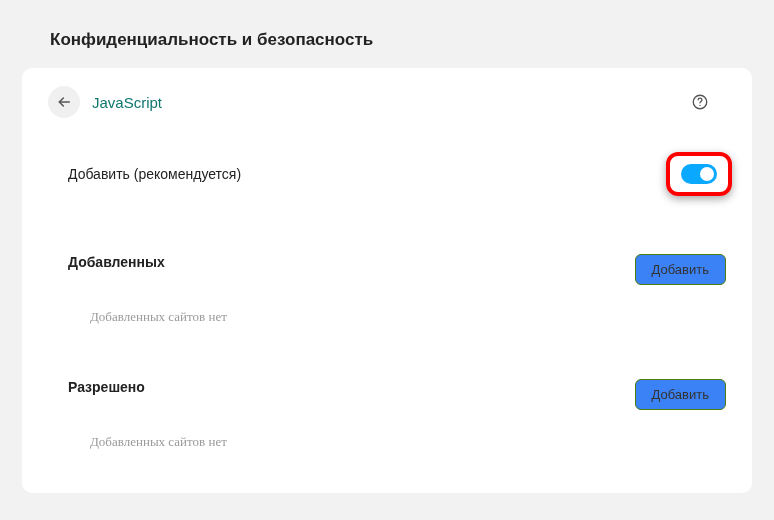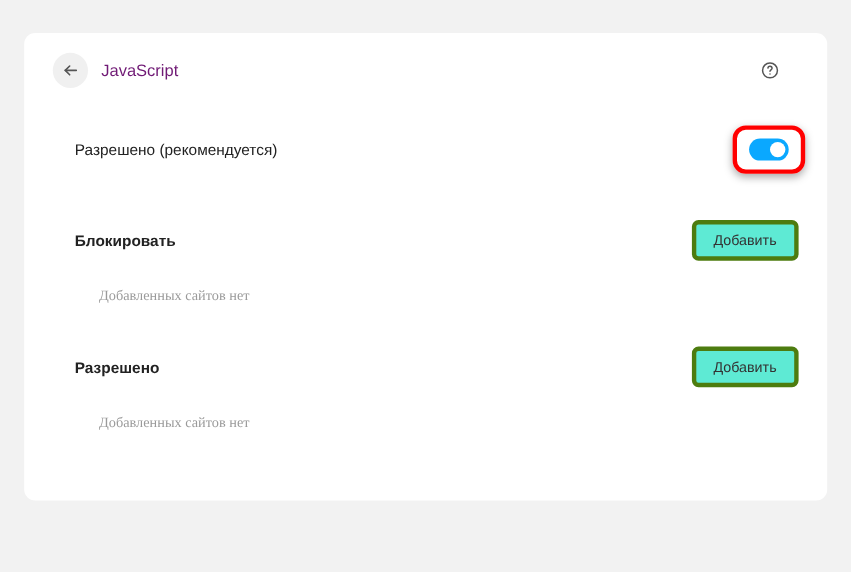--- a/index.html
+++ b/index.html
@@ -39,21 +39,21 @@
     border-radius: 50%;
     background: #f0f0f0;
     display: flex;
     align-items: center;
     justify-content: center;
     cursor: pointer;
   }
   .back-btn svg { width: 16px; height: 16px; }
   .page-name {
     font-size: 15px;
-    color: #701a75;
+    color: #0f766e;
     margin-left: 12px;
     flex: 1;
   }
   .help-btn {
     width: 24px;
     height: 24px;
     display: flex;
     align-items: center;
     justify-content: center;
     cursor: pointer;
@@ -128,39 +128,41 @@
     align-items: center;
     justify-content: space-between;
     margin-bottom: 24px;
   }
   .section-head-label {
     font-size: 14px;
     font-weight: 600;
     color: #222;
   }
   .add-btn {
-    border: 4px solid #4d7c0f;
-    background: #5eead4;
+    border: 1px solid #4d7c0f;
+    background: #3b82f6;
     border-radius: 6px;
     padding: 7px 16px;
     font-size: 13px;
     color: #333;
     cursor: pointer;
+    margin-top: 16px;
   }
   .empty-text {
     font-size: 13px;
     color: #9a9a9a;
     margin-left: 22px;
     font-family: Liberation Serif, serif;
   }
 </style>
 </head>
 <body>
 
 <div class="page">
+  <div class="section-title">Конфиденциальность и безопасность</div>
 
   <div class="panel">
 
     <div class="panel-header">
       <div class="back-btn">
         <svg viewBox="0 0 24 24" fill="none" stroke="#555" stroke-width="2.2" stroke-linecap="round" stroke-linejoin="round">
           <line x1="20" y1="12" x2="5" y2="12"></line>
           <polyline points="11 18 5 12 11 6"></polyline>
         </svg>
       </div>
@@ -168,31 +170,31 @@
       <div class="help-btn">
         <svg viewBox="0 0 24 24" fill="none" stroke="#555" stroke-width="1.8">
           <circle cx="12" cy="12" r="9"></circle>
           <path d="M9.5 9.2a2.5 2.5 0 0 1 5 .3c0 1.6-2.5 2-2.5 3.5" stroke-linecap="round"></path>
           <circle cx="12" cy="16.5" r="0.9" fill="#555" stroke="none"></circle>
         </svg>
       </div>
     </div>
 
     <div class="row row-allowed">
-      <div class="row-label">Разрешено (рекомендуется)</div>
+      <div class="row-label">Добавить (рекомендуется)</div>
       <div class="highlight-ring">
         <div class="toggle">
           <div class="toggle-knob"></div>
         </div>
       </div>
     </div>
 
     <div class="section-block">
       <div class="section-head">
-        <div class="section-head-label">Блокировать</div>
+        <div class="section-head-label">Добавленных</div>
         <button class="add-btn">Добавить</button>
       </div>
       <div class="empty-text">Добавленных сайтов нет</div>
     </div>
 
     <div class="section-block">
       <div class="section-head">
         <div class="section-head-label">Разрешено</div>
         <button class="add-btn">Добавить</button>
       </div>

